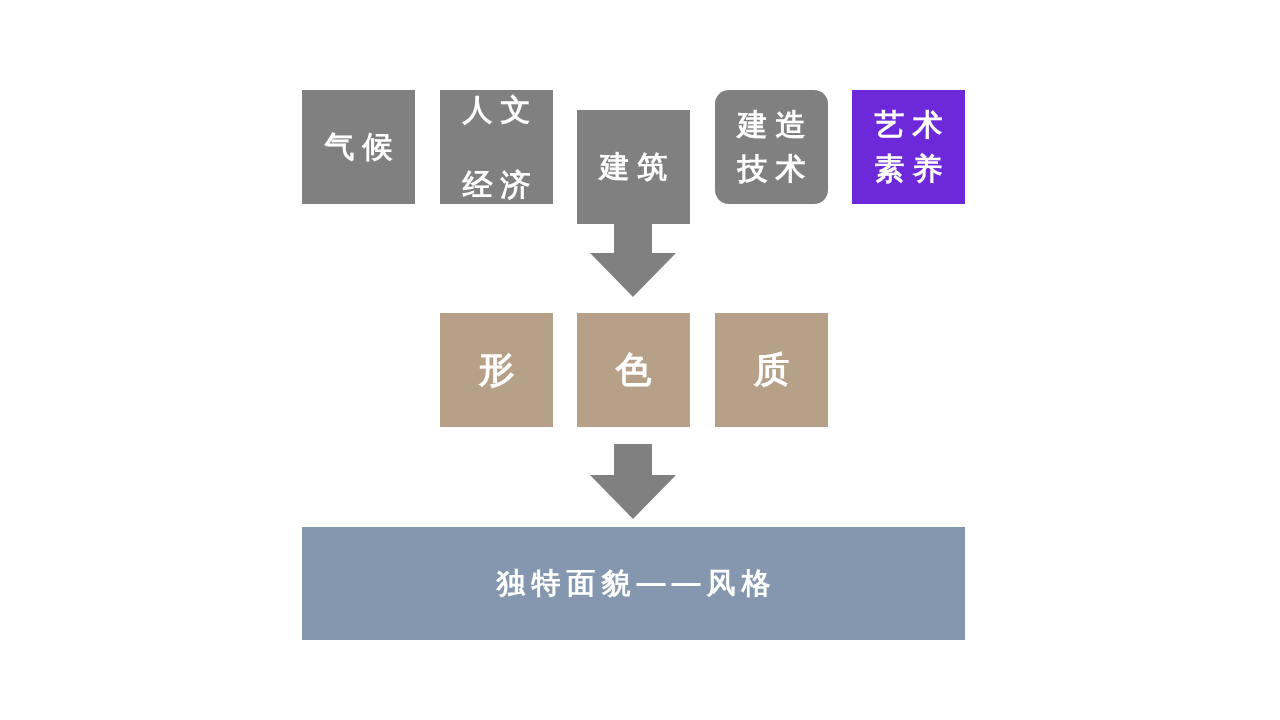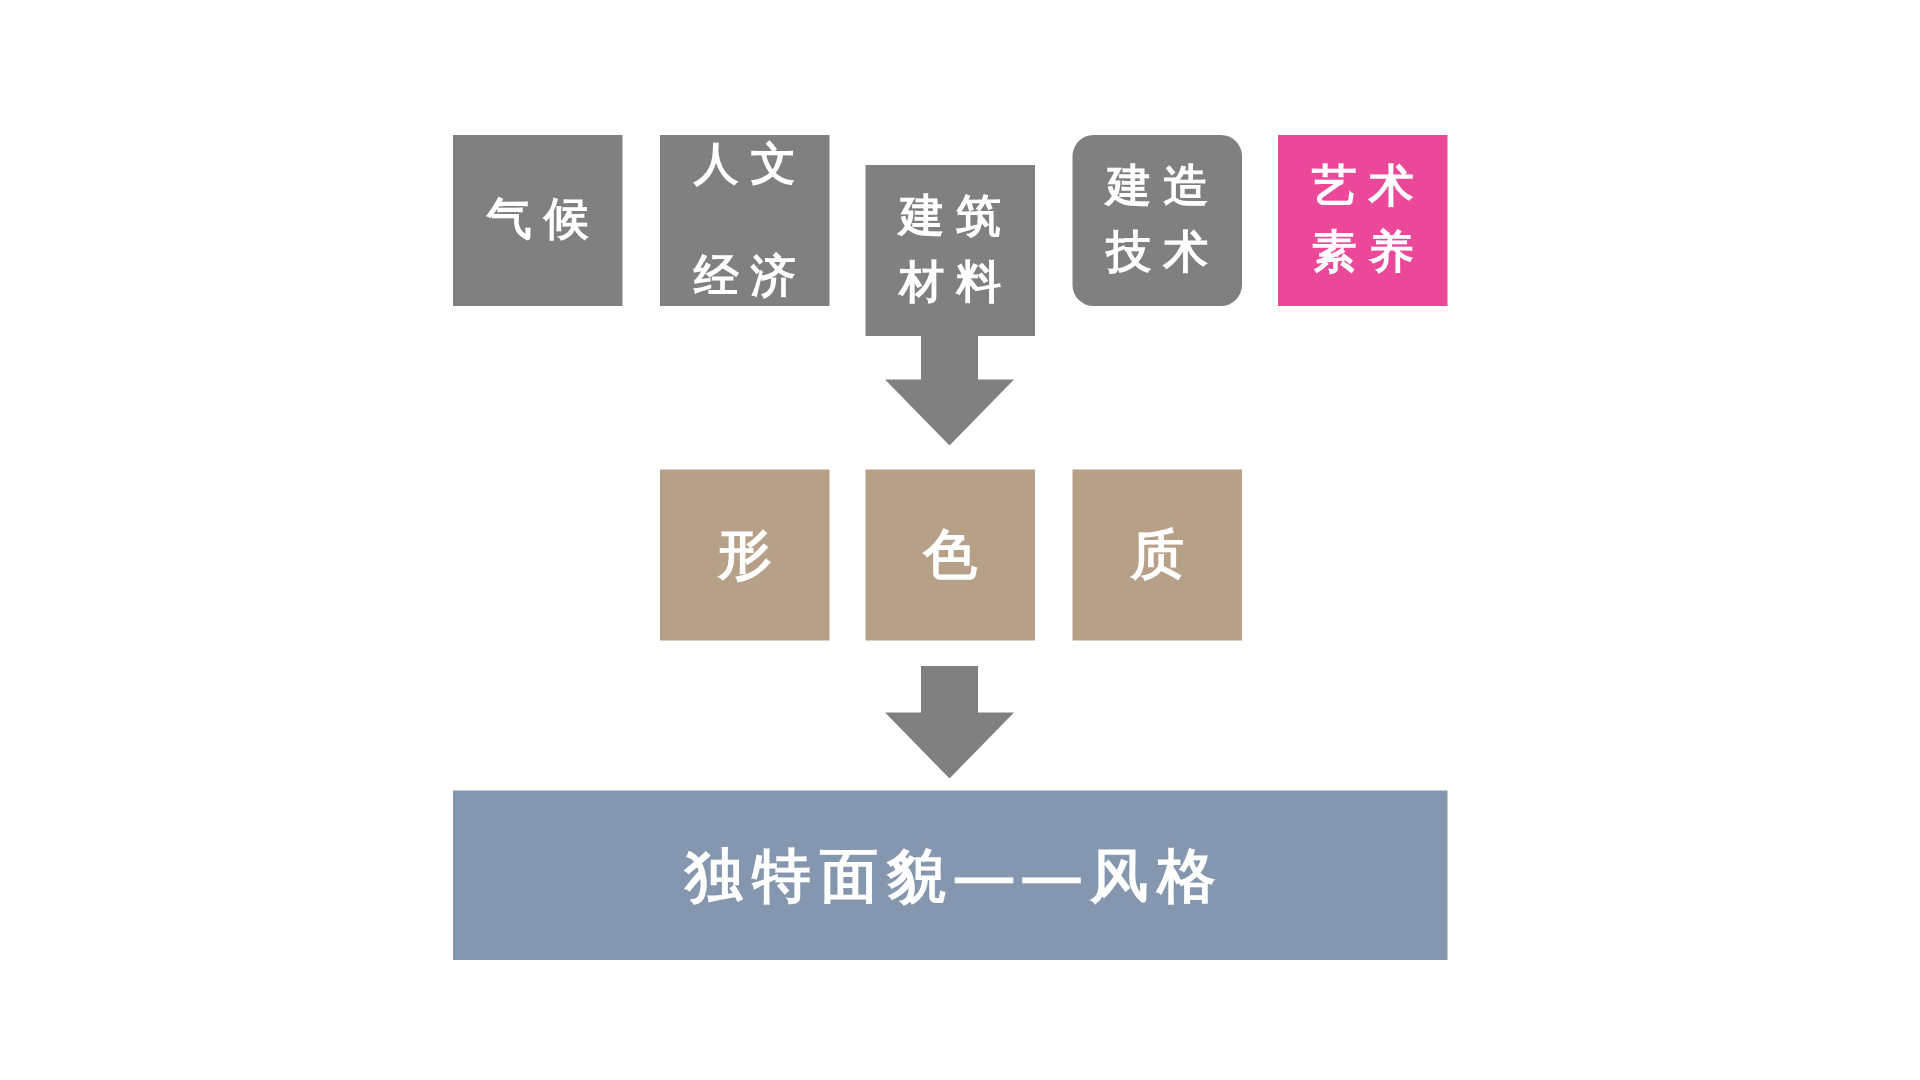--- a/index.html
+++ b/index.html
@@ -70,46 +70,45 @@
     width: 663px;
     height: 113px;
     background: #8597AE;
     display: flex;
     align-items: center;
     justify-content: center;
   }
   .result-bar .result-label {
     color: #ffffff;
     font-weight: bold;
-    font-size: 39px;
+    font-size: 29px;
     letter-spacing: 6px;
     text-indent: 6px;
   }
 </style>
 </head>
 <body>
 
 <div class="canvas">
 
   <div class="box factor-box p0" style="background: rgb(128, 128, 128);">
     <span>气候</span>
   </div>
   <div class="box factor-box p1" style="background: rgb(128, 128, 128);">
     <span>人文</span>
     <span>经济</span>
   </div>
   <div class="box factor-box p2" style="background: rgb(128, 128, 128);">
     <span>建筑</span>
-    <span>材料</span>
   </div>
   <div class="box factor-box p3" style="background: rgb(128, 128, 128);">
     <span>建造</span>
     <span>技术</span>
   </div>
-  <div class="box factor-box p4" style="background: #ec4899;">
+  <div class="box factor-box p4" style="background: #6d28d9;">
     <span>艺术</span>
     <span>素养</span>
   </div>
 
   <div class="down-arrow a1" style="background: rgb(128, 128, 128);"></div>
 
   <div class="box element-box p0" style="background: rgb(183, 160, 136);">
     <span>形</span>
   </div>
   <div class="box element-box p1" style="background: rgb(183, 160, 136);">

